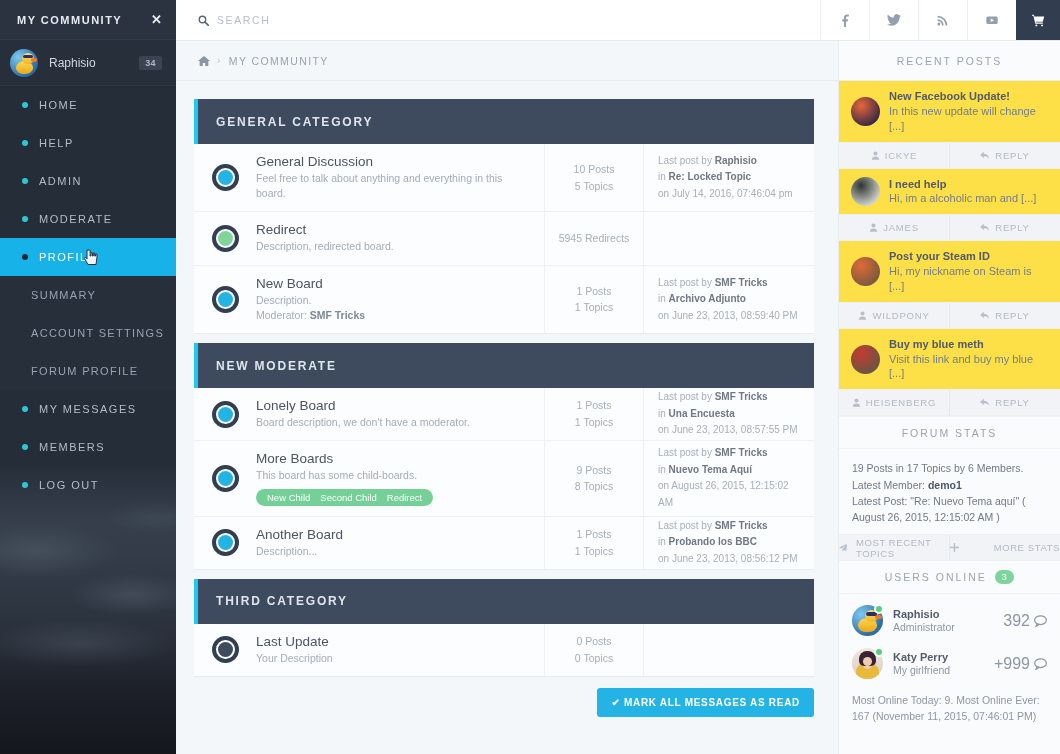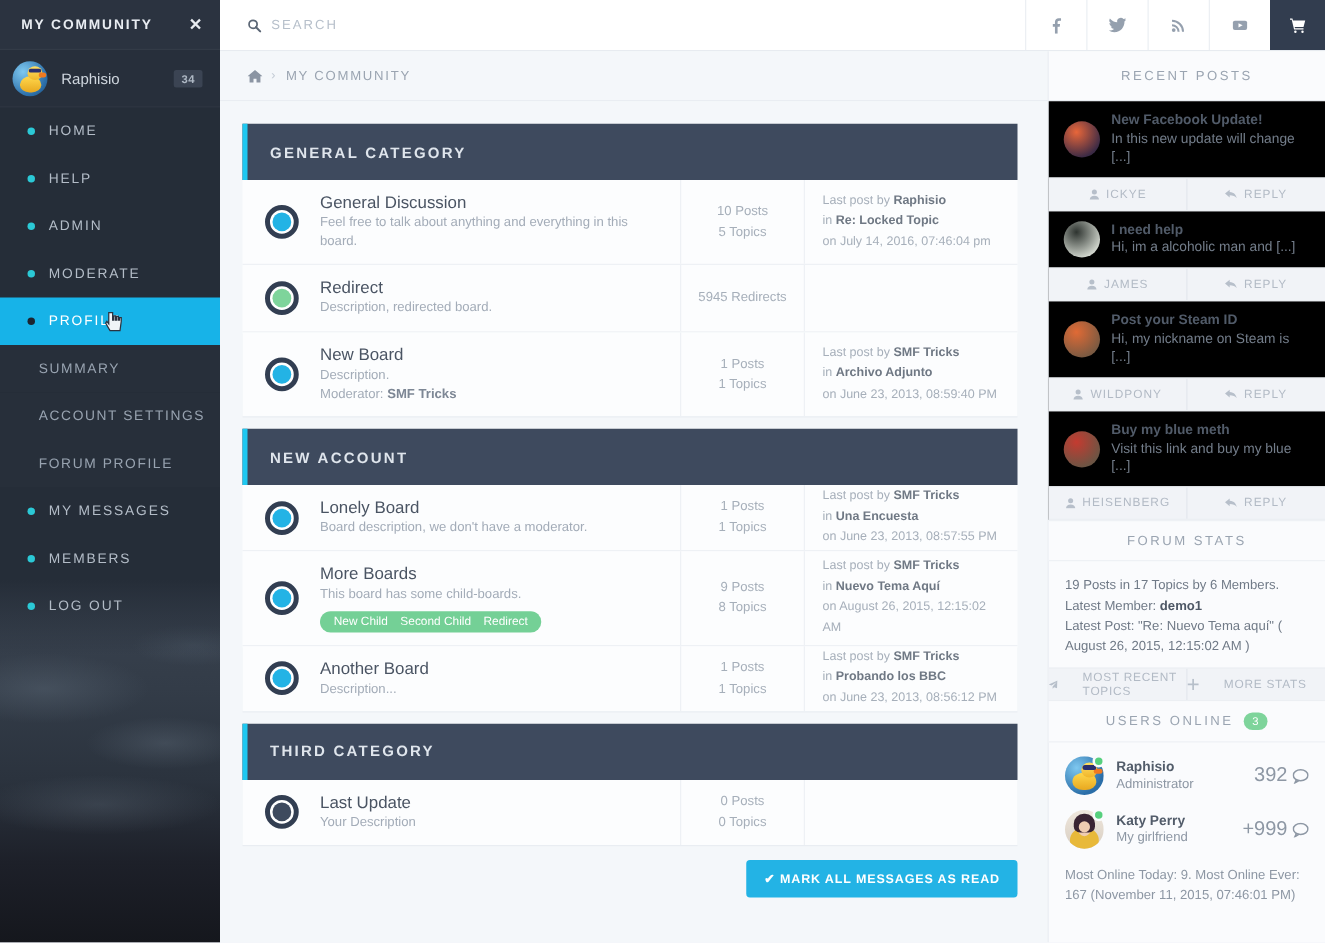--- a/index.html
+++ b/index.html
@@ -203,21 +203,21 @@
   }
   .rs-title {
     height: 33px; display: flex; align-items: center; justify-content: center;
     color: #9aa4b1; font-size: 10.5px; letter-spacing: 2px;
     background: #fafbfd; border-bottom: 1px solid #eef1f5;
   }
   .rs-title .cnt {
     background: #7ed49b; color: #fff; border-radius: 9px;
     font-size: 9px; padding: 2px 7px; margin-left: 8px; letter-spacing: .5px;
   }
-  .rp { background: #000000; }
+  .rp { background: #fde047; }
   .rp-item { display: flex; align-items: center; padding: 8px 11px 8px 12px; gap: 9px; }
   .rp-av {
     width: 29px; height: 29px; border-radius: 50%; flex: 0 0 29px;
     background: #c8ced6; overflow: hidden; position: relative;
   }
   .rp-tx { min-width: 0; }
   .rp-h { color: #515b69; font-size: 11px; font-weight: bold; line-height: 1.35; cursor: pointer; }
   .rp-b { color: #737d8a; font-size: 11px; line-height: 1.35; }
   .rp-act {
     display: flex; border-top: 1px solid #eceff3; border-bottom: 1px solid #eceff3;
@@ -229,22 +229,22 @@
   }
   .rp-act > div + div { border-left: 1px solid #e4e8ee; }
 
   .stats-body { padding: 11px 13px 0 13px; color: #707a87; font-size: 10.5px; line-height: 1.55; }
   .stats-body b { color: #4e5866; font-weight: bold; }
   .stats-act {
     display: flex; margin-top: 9px;
     border-top: 1px solid #eceff3; border-bottom: 1px solid #eceff3; background: #f1f3f7;
   }
   .stats-act > div {
-    flex: 1; height: 25px; display: flex; align-items: center; justify-content: flex-start;
-    gap: 20px; color: #b2bac5; font-size: 9.5px; letter-spacing: .6px; cursor: pointer;
+    flex: 1; height: 25px; display: flex; align-items: center; justify-content: space-between;
+    gap: 9px; color: #b2bac5; font-size: 9.5px; letter-spacing: .6px; cursor: pointer;
   }
   .stats-act > div + div { border-left: 1px solid #e4e8ee; }
 
   .uo-item { display: flex; align-items: center; padding: 6px 13px; gap: 10px; }
   .uo-av {
     width: 31px; height: 31px; border-radius: 50%; flex: 0 0 31px;
     position: relative; overflow: visible;
   }
   .uo-av .pic { width:31px; height:31px; border-radius:50%; overflow:hidden; position:relative; }
   .uo-on {
@@ -440,21 +440,21 @@
                 <span>1 Topics</span>
               </div>
               <div class="bd-last">
                 <span><span>Last post by</span> <b>SMF Tricks</b></span>
                 <span><span>in</span> <b>Archivo Adjunto</b></span>
                 <span>on June 23, 2013, 08:59:40 PM</span>
               </div>
             </div>
           </div>
           <div class="category">
-            <div class="cat-head">NEW ACCOUNT</div>
+            <div class="cat-head">NEW MODERATE</div>
             <div class="board">
               <div class="bd-icon">
                 <div class="ring">
                   <i style="background:#23b3e5"></i>
                 </div>
               </div>
               <div class="bd-main">
                 <div class="bd-name">Lonely Board</div>
                 <div class="bd-desc">Board description, we don't have a moderator.</div>
               </div>

